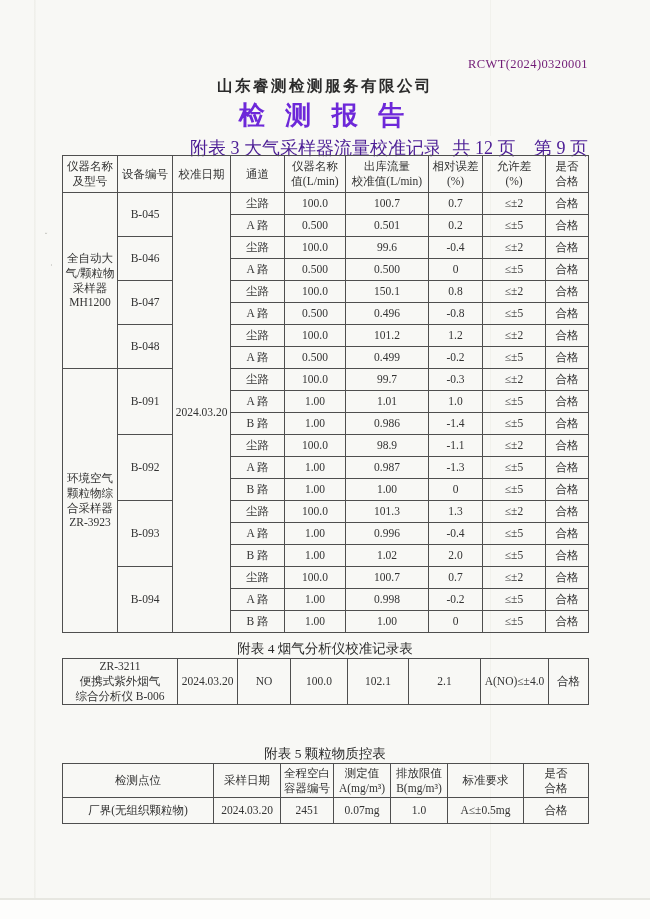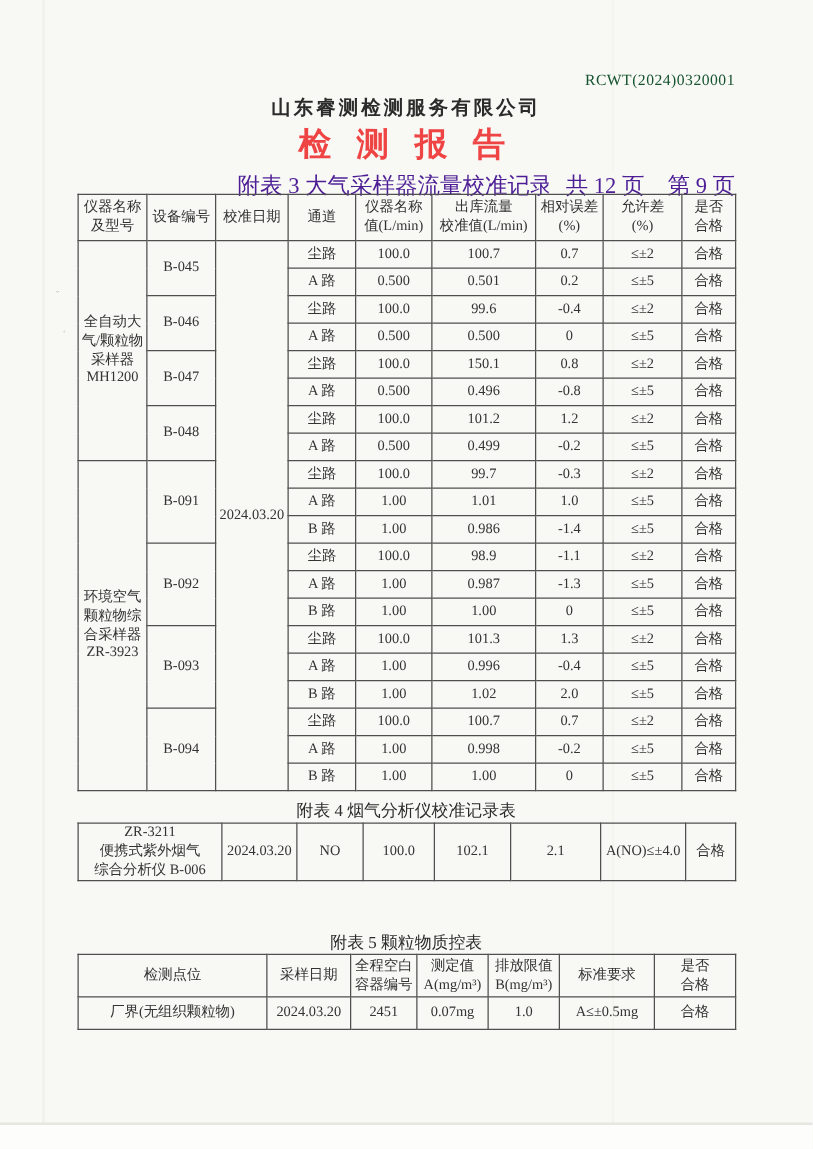--- a/index.html
+++ b/index.html
@@ -23,29 +23,29 @@
     position:absolute;left:490px;top:0;width:1px;height:899px;
     background:#f1f1ec;
   }
   .bottom-edge{
     position:absolute;left:0;top:898px;width:650px;height:2px;
     background:#e7e7e1;
   }
   .speck{position:absolute;color:#9a9a92;font-size:8px;line-height:8px;}
   .report-no{
     position:absolute;top:57px;right:62px;
-    font-size:12.5px;letter-spacing:0.4px;color:#14532d;
+    font-size:12.5px;letter-spacing:0.4px;color:#701a75;
   }
   .company{
     position:absolute;top:76px;left:0;width:650px;text-align:center;
     font-size:15.5px;font-weight:bold;letter-spacing:2.5px;color:#2b2b2b;
   }
   .main-title{
     position:absolute;top:98px;left:0;width:650px;text-align:center;
-    font-size:26px;font-weight:bold;letter-spacing:7px;color:#ef4444;
+    font-size:26px;font-weight:bold;letter-spacing:7px;color:#6d28d9;
   }
   .caption-row{
     position:absolute;top:136px;left:62px;width:526px;height:18px;
     font-size:18px;color:#4c1d95;
   }
   .caption-row .cap{position:absolute;left:0;width:100%;text-align:center;}
   .caption-row .pageinfo{position:absolute;right:0;top:0;white-space:nowrap;background:inherit;}
   .caption-row .pageinfo span{margin-left:14px;}
   .tbl-caption{
     position:absolute;left:62px;width:526px;text-align:center;

